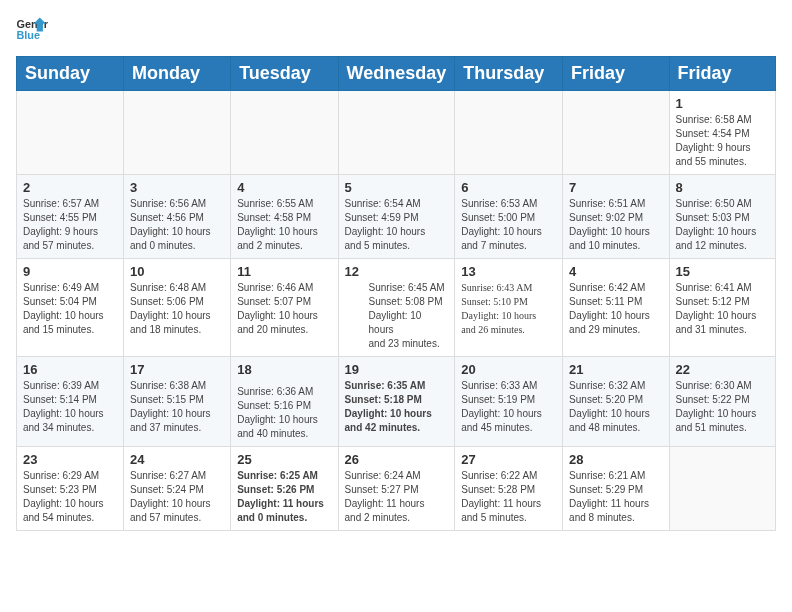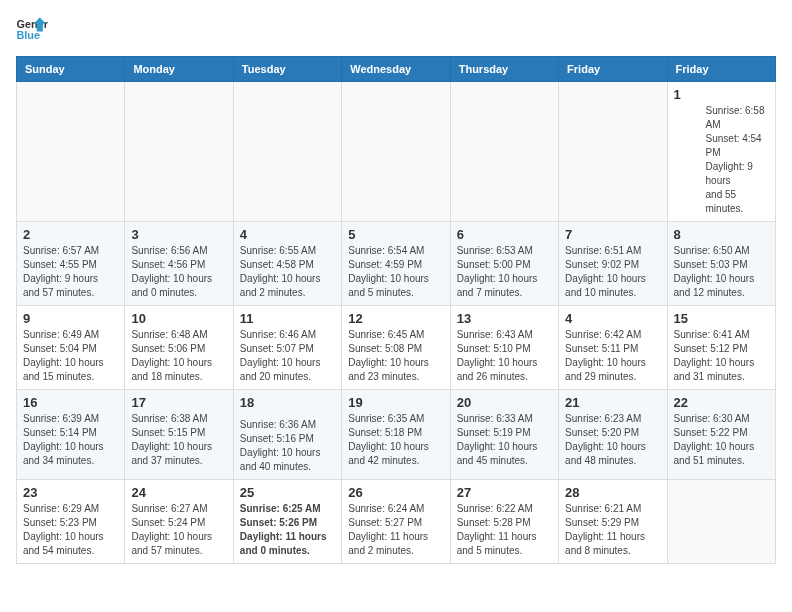--- a/index.html
+++ b/index.html
@@ -42,21 +42,21 @@
     .calendar {
       width: 100%;
       border-collapse: collapse;
       border: 1px solid #ccc;
     }
     .calendar th {
       background-color: #2979b8;
       color: white;
       text-align: left;
       padding: 6px 8px;
-      font-size: 11px;
+      font-size: 18px;
       font-weight: bold;
       border: 1px solid #2070aa;
     }
     .calendar td {
       vertical-align: top;
       padding: 5px 6px;
       border: 1px solid #ddd;
       width: calc(100% / 7);
       min-height: 85px;
       font-size: 10.5px;
@@ -116,21 +116,21 @@
   <tbody id="calendar-body">
   <tr>
         <td class="empty-cell"></td>
         <td class="empty-cell"></td>
         <td class="empty-cell"></td>
         <td class="empty-cell"></td>
         <td class="empty-cell"></td>
         <td class="empty-cell"></td>
         <td>
           <span class="day-num">1</span>
-          <div class="day-info" style="white-space: pre-line; margin-left: 32px;">Sunrise: 6:58 AM
+          <div class="day-info" style="white-space: pre-line;">Sunrise: 6:58 AM
 Sunset: 4:54 PM
 Daylight: 9 hours
 and 55 minutes.</div>
         </td>
       </tr>
       <tr>
         <td>
           <span class="day-num">2</span>
           <div class="day-info" style="white-space: pre-line;">Sunrise: 6:57 AM
 Sunset: 4:55 PM
@@ -197,28 +197,28 @@
         </td>
         <td>
           <span class="day-num">11</span>
           <div class="day-info" style="white-space: pre-line;">Sunrise: 6:46 AM
 Sunset: 5:07 PM
 Daylight: 10 hours
 and 20 minutes.</div>
         </td>
         <td>
           <span class="day-num">12</span>
-          <div class="day-info" style="white-space: pre-line;">Sunrise: 6:45 AM
+          <div class="day-info" style="white-space: pre-line; margin-left: 24px;">Sunrise: 6:45 AM
 Sunset: 5:08 PM
 Daylight: 10 hours
 and 23 minutes.</div>
         </td>
         <td>
           <span class="day-num">13</span>
-          <div class="day-info" style="white-space: pre-line;">Sunrise: 6:43 AM
+          <div class="day-info" style="white-space: pre-line; font-family: Liberation Serif, serif;">Sunrise: 6:43 AM
 Sunset: 5:10 PM
 Daylight: 10 hours
 and 26 minutes.</div>
         </td>
         <td>
           <span class="day-num">4</span>
           <div class="day-info" style="white-space: pre-line;">Sunrise: 6:42 AM
 Sunset: 5:11 PM
 Daylight: 10 hours
 and 29 minutes.</div>
@@ -248,35 +248,35 @@
         </td>
         <td>
           <span class="day-num">18</span>
           <div class="day-info" style="white-space: pre-line; margin-top: 8px;">Sunrise: 6:36 AM
 Sunset: 5:16 PM
 Daylight: 10 hours
 and 40 minutes.</div>
         </td>
         <td>
           <span class="day-num">19</span>
-          <div class="day-info" style="white-space: pre-line;">Sunrise: 6:35 AM
+          <div class="day-info" style="white-space: pre-line; font-weight: bold;">Sunrise: 6:35 AM
 Sunset: 5:18 PM
 Daylight: 10 hours
 and 42 minutes.</div>
         </td>
         <td>
           <span class="day-num">20</span>
           <div class="day-info" style="white-space: pre-line;">Sunrise: 6:33 AM
 Sunset: 5:19 PM
 Daylight: 10 hours
 and 45 minutes.</div>
         </td>
         <td>
           <span class="day-num">21</span>
-          <div class="day-info" style="white-space: pre-line;">Sunrise: 6:23 AM
+          <div class="day-info" style="white-space: pre-line;">Sunrise: 6:32 AM
 Sunset: 5:20 PM
 Daylight: 10 hours
 and 48 minutes.</div>
         </td>
         <td>
           <span class="day-num">22</span>
           <div class="day-info" style="white-space: pre-line;">Sunrise: 6:30 AM
 Sunset: 5:22 PM
 Daylight: 10 hours
 and 51 minutes.</div>

